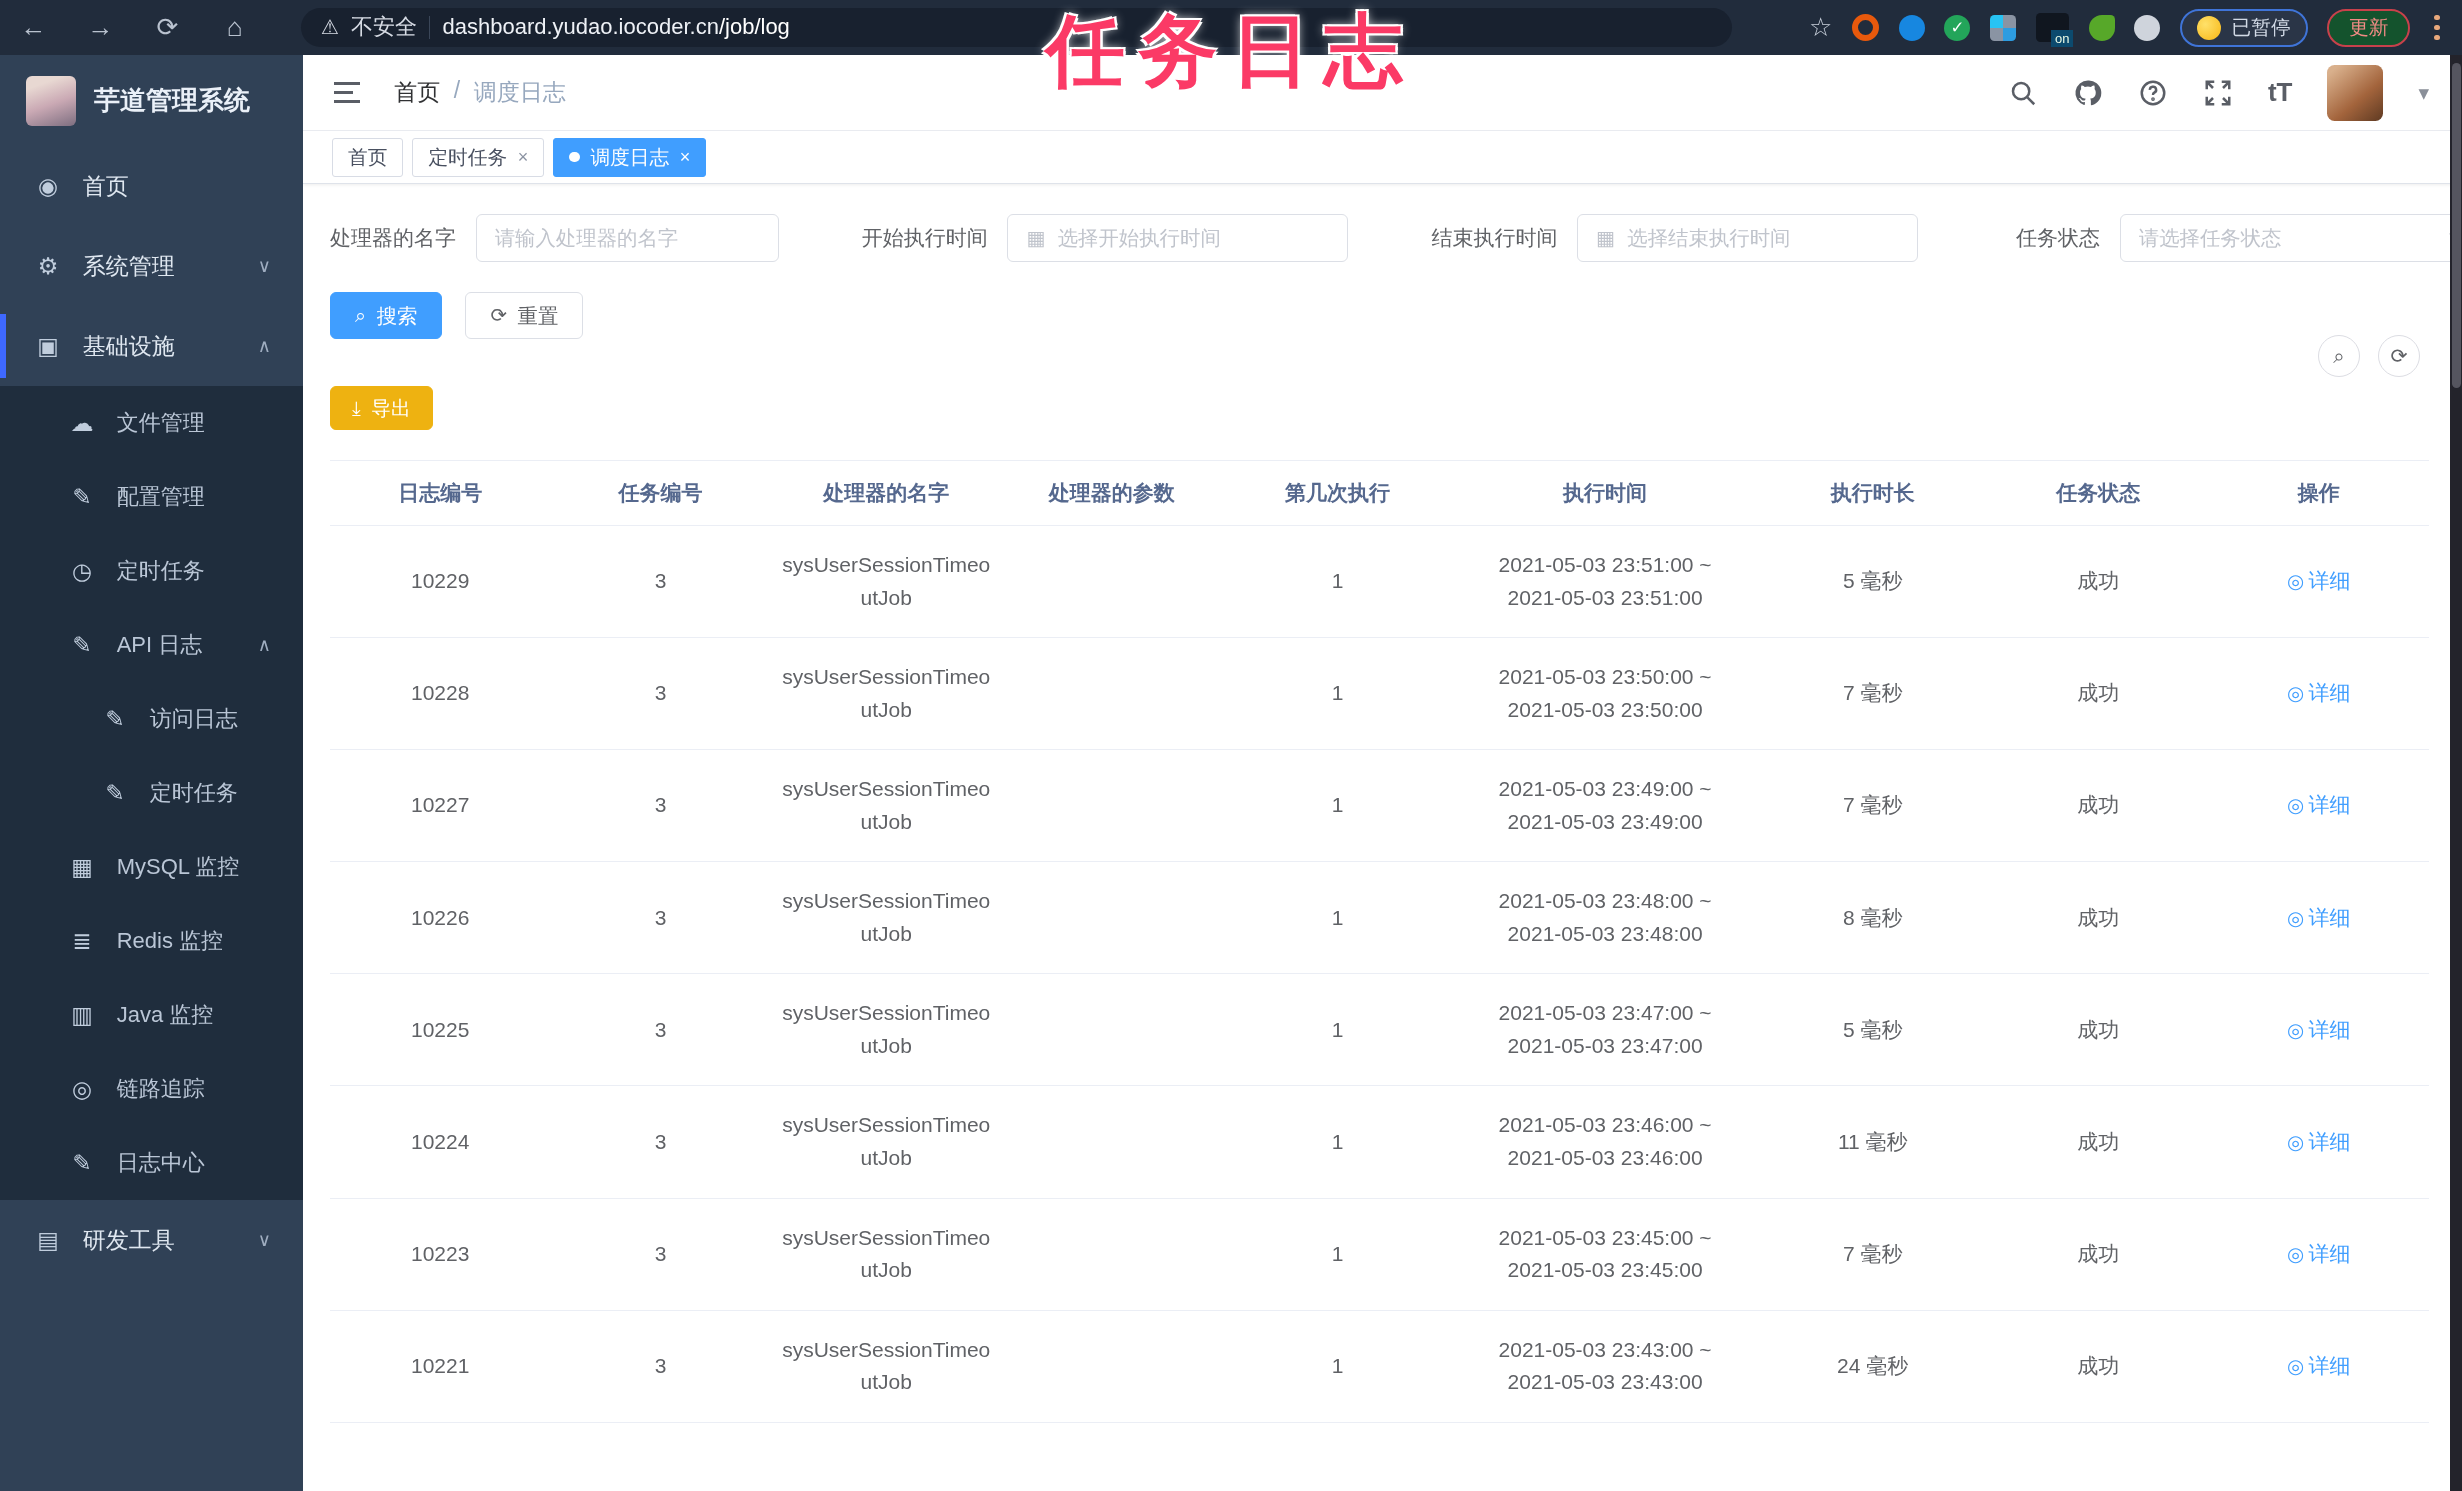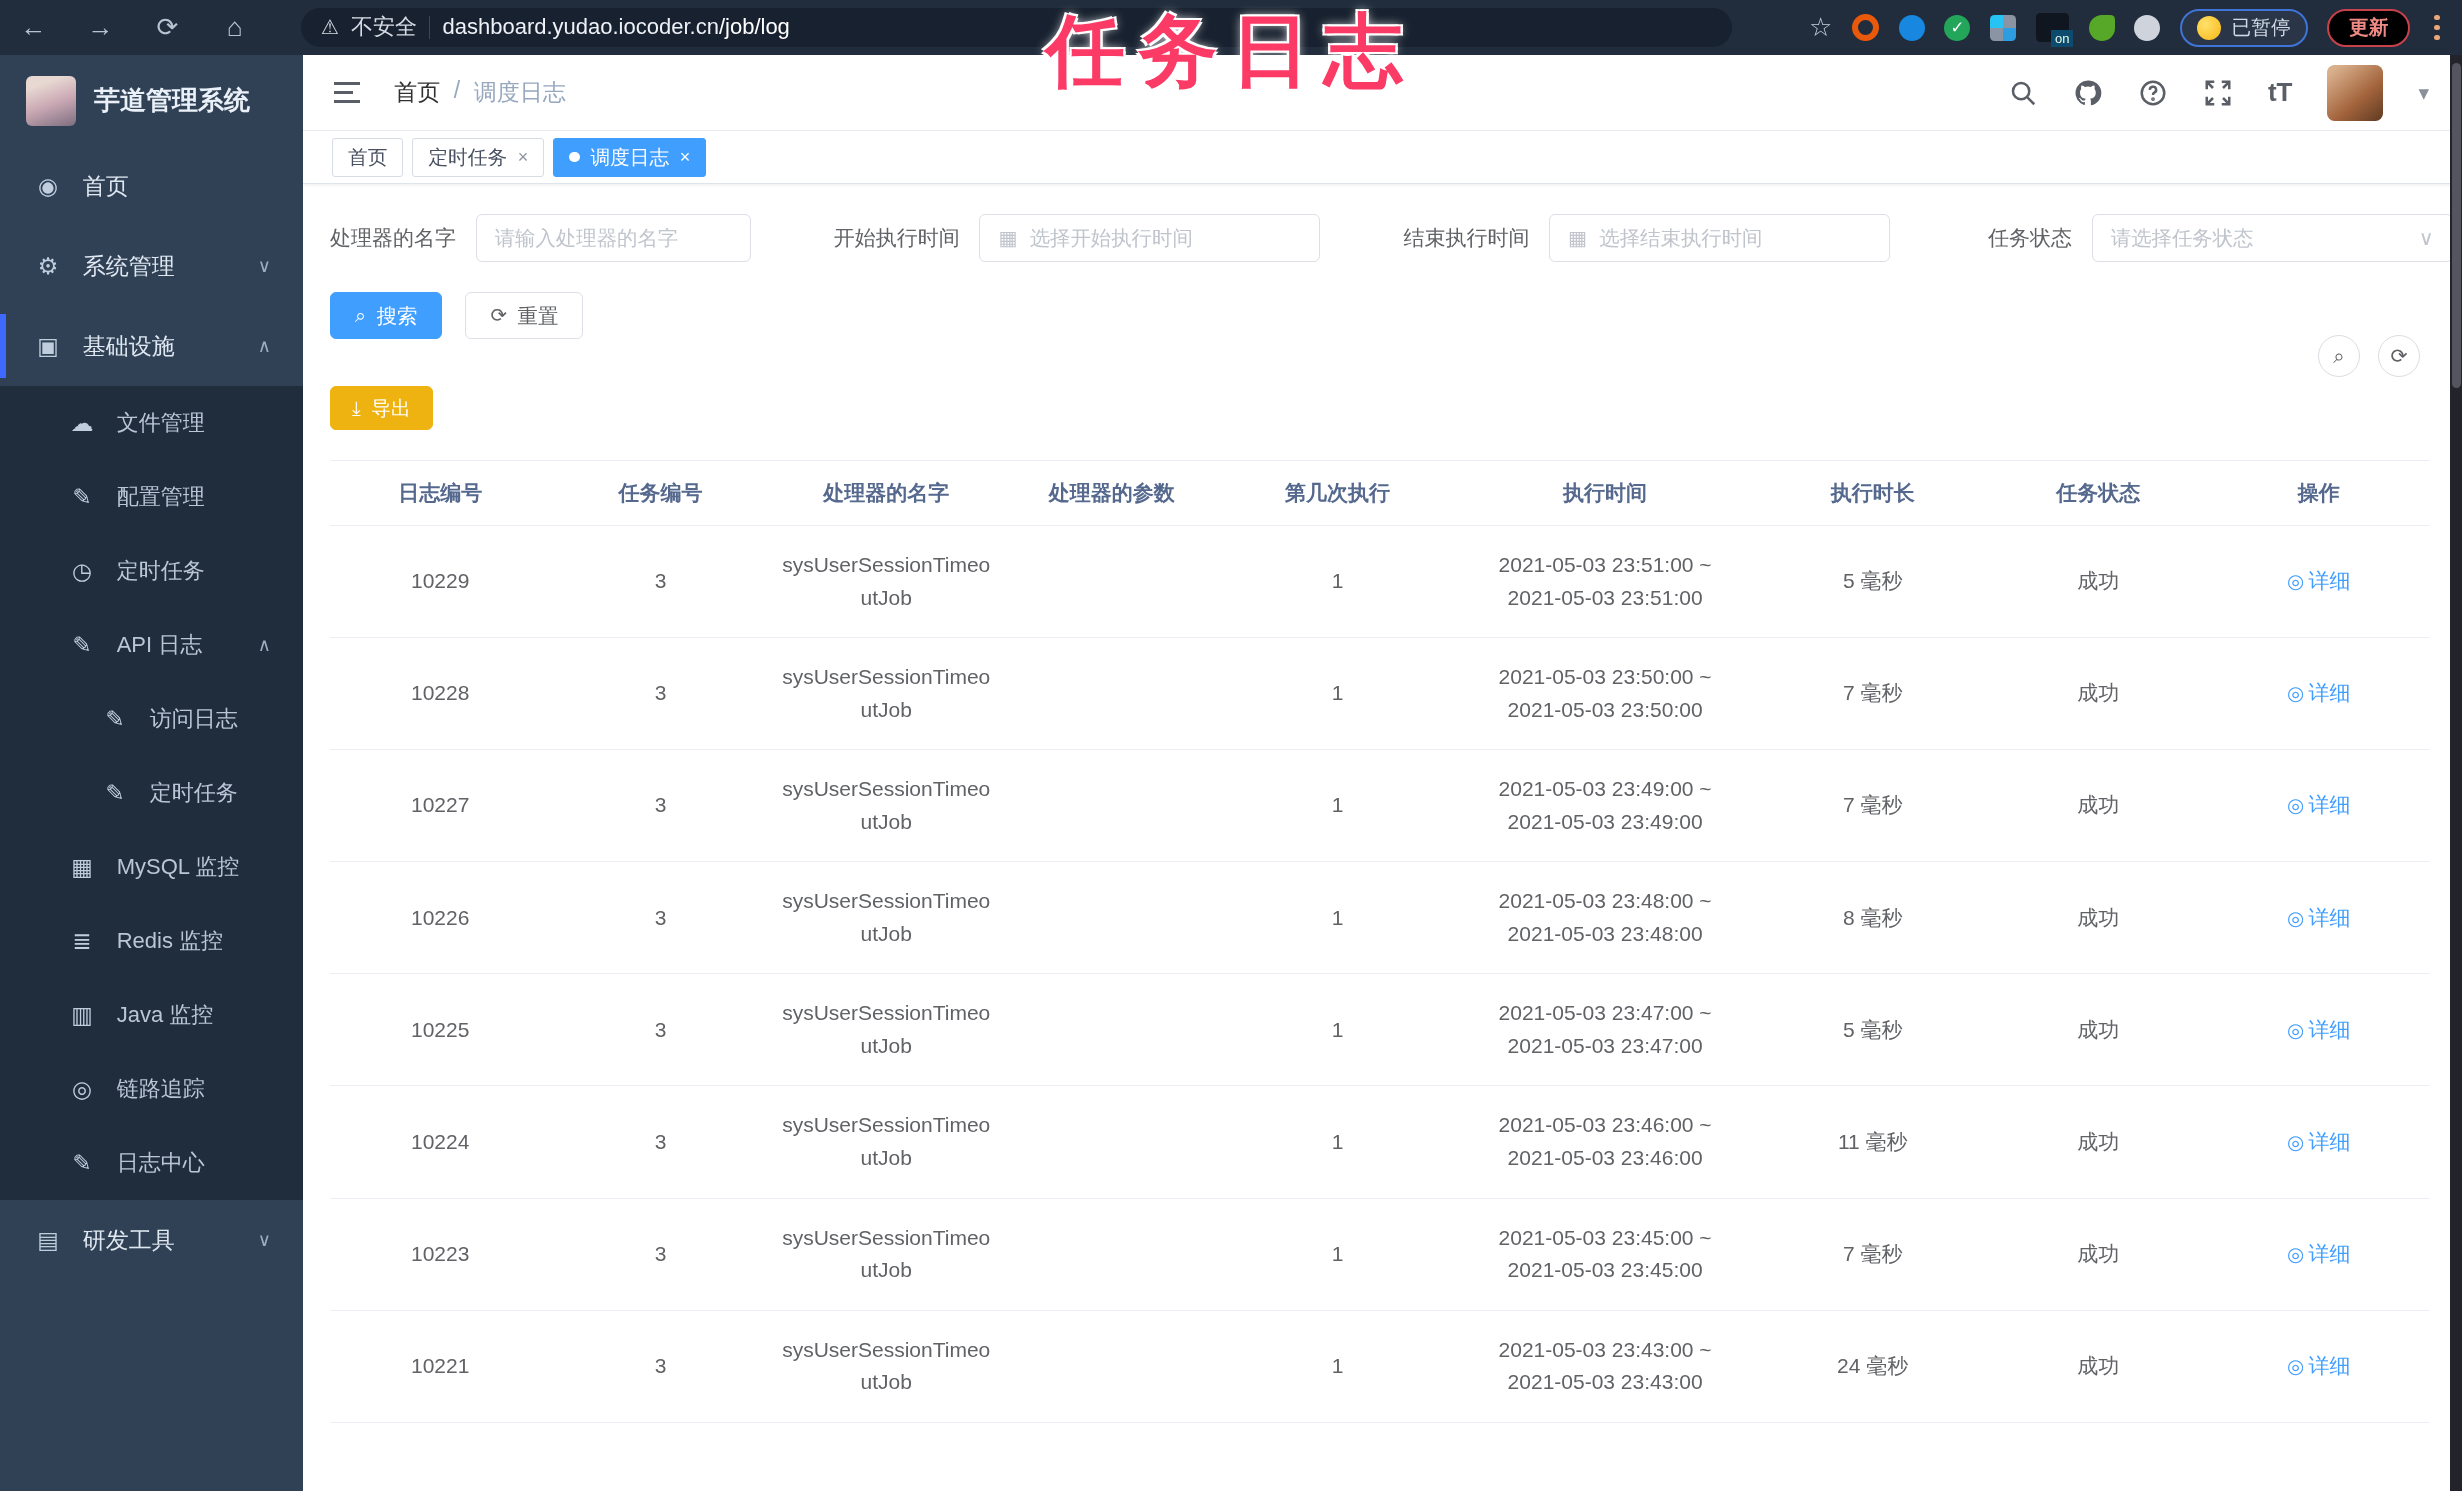--- a/index.html
+++ b/index.html
@@ -28,22 +28,22 @@
   .ext-grid { border-radius:4.5px; background:conic-gradient(#8a94a3 0 25%, #2d9ce0 0 50%, #8a94a3 0 75%, #27c3f3 0); }
   .ext-on { width:33px; height:29px; border-radius:4.5px; background:#10161f; position:relative; }
   .ext-on .on-badge { position:absolute; right:-4.5px; bottom:-4.5px; background:#0c4a6e; color:#eafbe6;
     font-size:13px; padding:0.8px 3.8px; border-radius:0; font-weight:400; }
   .ext-leaf { background:#5aா; background:#57a829; border-radius:50% 4.5px 50% 50%; }
   .ext-puzzle { background:#cfd4dc; }
   .profile-chip { height:38px; border-radius:19px; border:2.3px solid #3f74d8; background:#2a3547;
     display:flex; align-items:center; gap:10.6px; padding:0 15px; }
   .emoji-face { width:24px; height:24px; border-radius:50%; background:radial-gradient(circle at 35% 35%, #ffe16a, #f7b614); }
   .paused-label { color:#d2dae6; font-size:19.7px; }
-  .update-pill { height:38px; border-radius:19px; border:2.3px solid #c8414b; background:#000000;
-    color:#f08a84; font-size:19.7px; display:flex; align-items:center; padding:0 19.7px;font-weight:bold; }
+  .update-pill { height:38px; border-radius:19px; border:2.3px solid #c8414b; background:#14532d;
+    color:#f08a84; font-size:19.7px; display:flex; align-items:center; padding:0 19.7px; }
   .kebab { display:flex; flex-direction:column; gap:4.5px; padding:0 4.5px; }
   .kebab i { width:5.3px; height:5.3px; border-radius:50%; background:#e8a87c; }
 
   
   .annotation { position:absolute; left:50%; transform:translateX(-50%); top:-1.5px; z-index:99;
     font-size:79px; font-weight:700; letter-spacing:13.6px; color:#fb3a66; white-space:nowrap;
     text-shadow:2.3px 2.3px 0 #fff,-2.3px -2.3px 0 #fff,2.3px -2.3px 0 #fff,-2.3px 2.3px 0 #fff,0 0 10.6px #fff; }
 
   
   .app { position:absolute; left:0; top:55px; width:2462px; height:1437px; display:flex; }
@@ -92,21 +92,21 @@
 
   .content { padding:30px 33px 0 27px; position:relative; }
   .filter-form { display:flex; align-items:center; margin-bottom:30px; }
   .f-group { display:flex; align-items:center; }
   .f-label { font-size:21px; color:#606266; margin-right:19.7px; white-space:nowrap; font-weight:500; }
   .f-input { height:48px; border:0.8px solid #dcdfe6; border-radius:6px; display:flex;
     align-items:center; padding:0 18px; gap:12px; background:#fff; }
   .f-input input { border:none; outline:none; font-size:20.4px; color:#606266; width:100%; background:transparent; }
   .f-input input::placeholder { color:#c0c4cc; }
   .cal-ico,.sel-caret { color:#c0c4cc; font-size:20.4px; }
-  .w-name { width:275px; } .w-date { width:341px; } .w-sel { width:361px; }
+  .w-name { width:303px; } .w-date { width:341px; } .w-sel { width:361px; }
 
   .btn { display:inline-flex; align-items:center; justify-content:center; gap:10.6px; height:47px;
     border-radius:6px; font-size:20.4px; cursor:pointer; border:0.8px solid transparent; padding:0 24px; }
   .btn-search { background:#409eff; border-color:#409eff; color:#fff; }
   .btn-reset { background:#fff; border-color:#dcdfe6; color:#606266; margin-left:19.7px; }
   .btn-export { background:#eeb211; border-color:#eeb211; color:#fff; height:44px; padding:0 21px;
     margin-top:47px; font-size:19.7px; }
   .btn .ico { font-size:19.7px; }
   .round-btns { position:absolute; right:42px; top:151px; display:flex; gap:18px; }
   .round-btn { width:42px; height:42px; border-radius:50%; border:0.8px solid #dcdde3; color:#606266;

